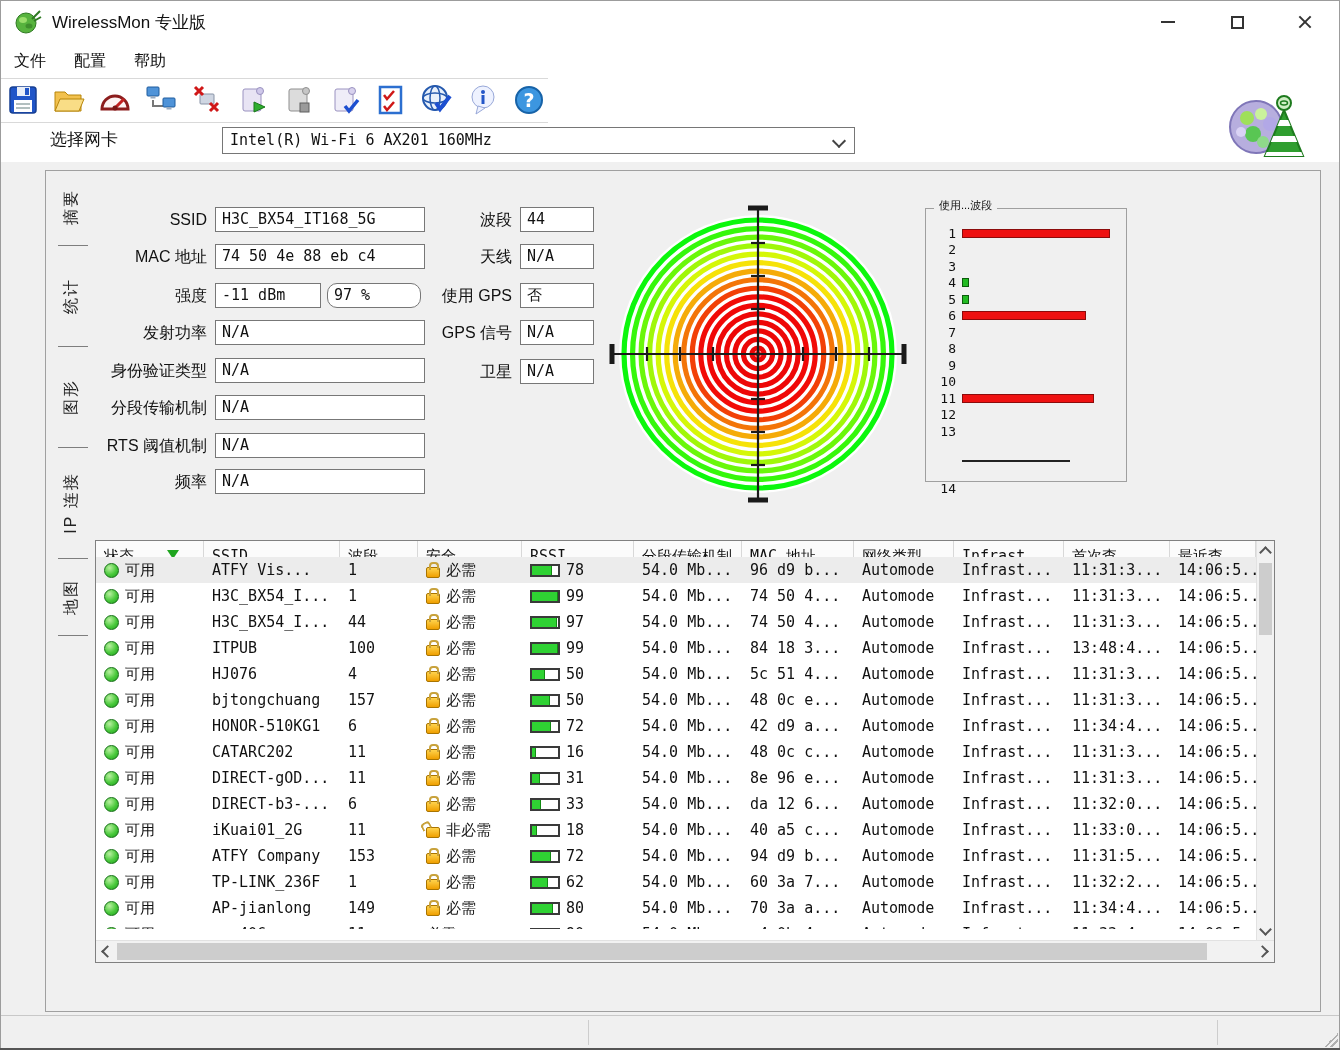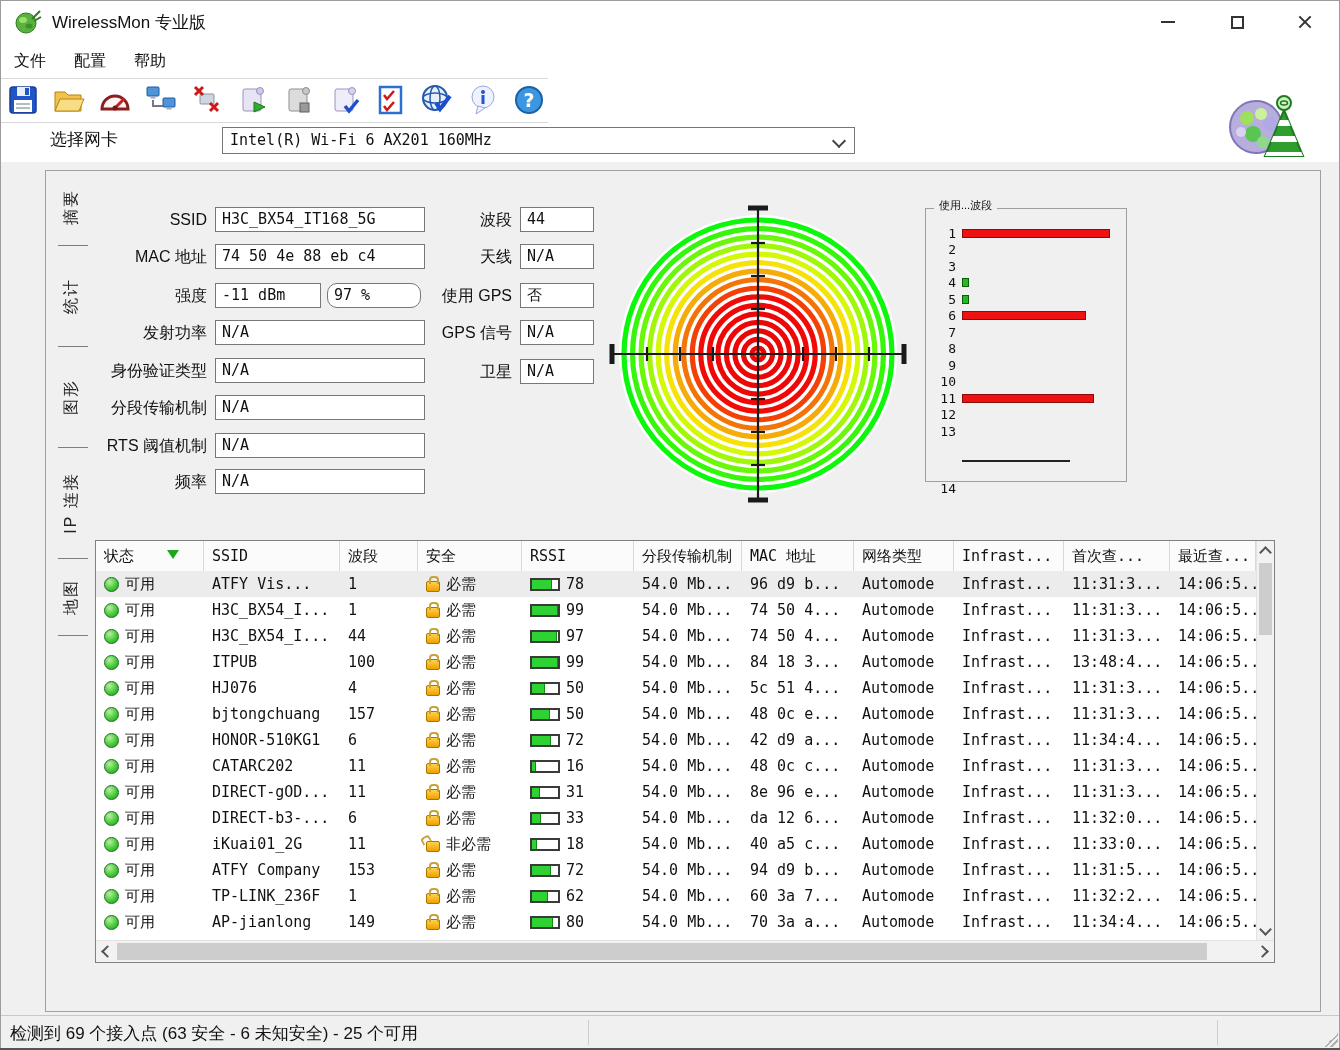--- a/index.html
+++ b/index.html
@@ -52,21 +52,21 @@
   .chbar{margin-left:6px;height:9px;box-sizing:border-box}
   .chaxis{position:absolute;left:36px;width:108px;border-top:2px solid #222}
   
   .table{position:absolute;left:95px;top:540px;width:1180px;height:423px;background:#fff;
      border:1px solid #808080;box-sizing:border-box;font-family:"DejaVu Sans Mono","Liberation Sans",monospace}
   .thead{display:flex;height:30px;background:#fbfbfb;border-bottom:1px solid #e3e3e3}
   .th{box-sizing:border-box;border-right:1px solid #d8d8d8;padding:6px 0 0 8px;font-size:15px;
       display:flex;align-items:flex-start;gap:10px;white-space:nowrap;overflow:hidden}
   .tri{width:0;height:0;border-left:6px solid transparent;border-right:6px solid transparent;
        border-top:9px solid #1fa51f;margin-top:3px}
-  .tbody{position:absolute;left:0;top:30px;width:1161px;height:372px;overflow:hidden}
+  .tbody{position:absolute;left:0;top:16px;width:1161px;height:372px;overflow:hidden}
   .tr{display:flex;height:26px;align-items:center}
   .tr.sel{background:#ececec}
   .td{box-sizing:border-box;padding-left:8px;font-size:15px;white-space:nowrap;overflow:hidden;
       display:flex;align-items:center;gap:6px;flex:none}
   .dot{width:15px;height:15px;border-radius:50%;flex:none;border:1px solid #157015;box-sizing:border-box;
       background:radial-gradient(circle at 35% 30%,#b9f0a0,#49c93b 55%,#1f9e1f)}
   .lock{position:relative;width:14px;height:11px;flex:none;margin-top:5px;border-radius:2px;
       background:linear-gradient(#ffd34d,#ef9f00);border:1px solid #a97400;box-sizing:border-box}
   .lock::before{content:'';position:absolute;left:2px;top:-6px;width:6px;height:6px;border:2px solid #c8a23c;
       border-bottom:none;border-radius:4px 4px 0 0}
@@ -788,20 +788,19 @@
         <div class="chev" style="transform:rotate(135deg);margin-left:4px"></div>
       </div>
     <div class="thumb" style="left:21px;top:2px;width:1090px;height:17px"></div>
     <div class="sbtn" style="right:0;top:0;width:19px;height:20px">
         <div class="chev" style="transform:rotate(-45deg);margin-right:4px"></div>
       </div>
   </div>
 </div>
 
 <div class="statusbar">
-  <span class="txt">检测到 69 个接入点 (63 安全 - 6 未知安全) - 25 个可用</span>
   <div class="ssep" style="left:588px"></div>
   <div class="ssep" style="left:1217px"></div>
   <div class="grip"></div>
 </div>
 
 <div class="win-border"></div>
 <div class="bottom-edge"></div>
 
 </body></html>

